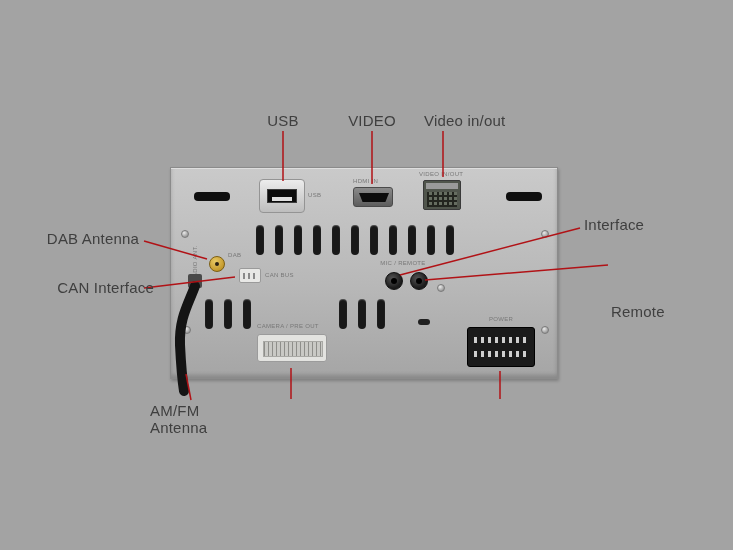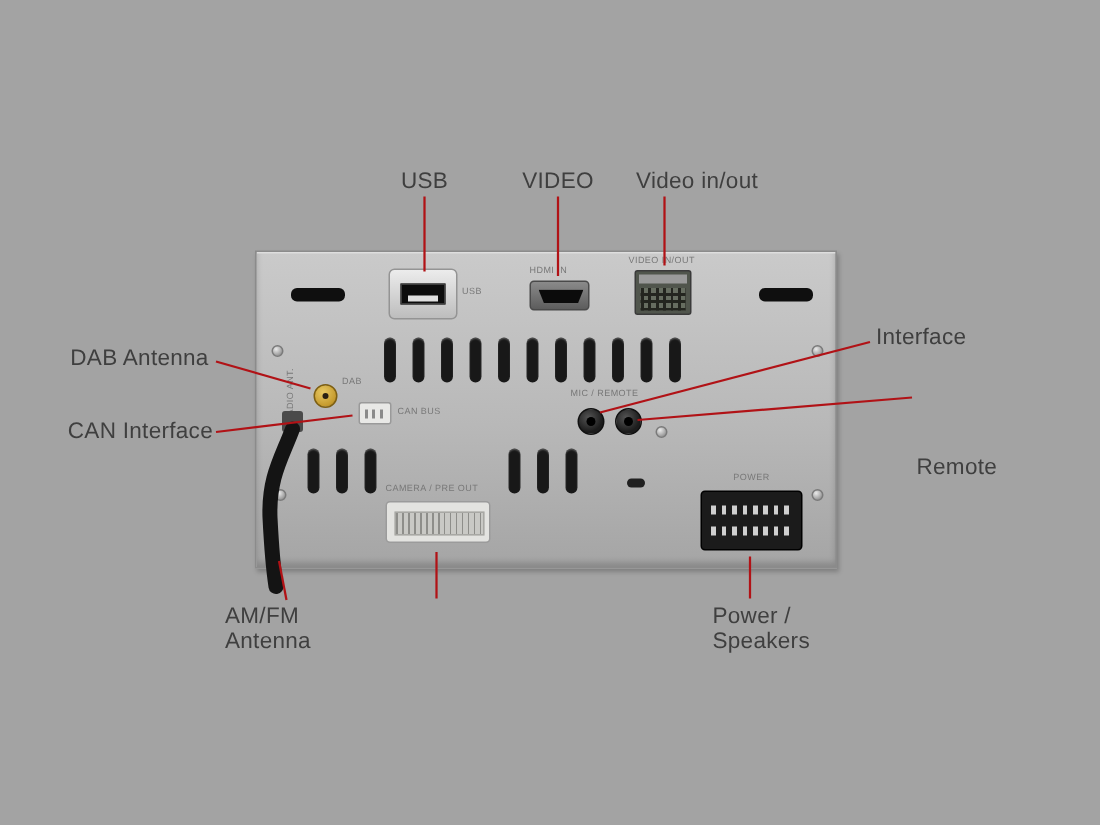--- a/index.html
+++ b/index.html
@@ -241,23 +241,21 @@
     <line class="leader" x1="191" y1="400" x2="186" y2="374"></line>
     <line class="leader" x1="291" y1="399" x2="291" y2="368"></line>
     <line class="leader" x1="500" y1="399" x2="500" y2="371"></line>
   </svg>
 
   <div class="callout center" style="left:258px; top:112px; width:50px;">USB</div>
   <div class="callout center" style="left:347px; top:112px; width:50px;">VIDEO</div>
   <div class="callout" style="left:424px; top:112px;">Video in/out</div>
 
   <div class="callout right" style="left:44px; top:230px; width:98px;text-align:center;">DAB Antenna</div>
-  <div class="callout right" style="left:40px; top:279px; width:102px;">CAN Interface</div>
+  <div class="callout right" style="left:52px; top:279px; width:102px;">CAN Interface</div>
 
   <div class="callout" style="left:584px; top:216px;">Interface</div>
   <div class="callout" style="left:611px; top:255px;margin-top:48px;">Remote</div>
 
   <div class="callout" style="left:150px; top:402px;">AM/FM
 Antenna</div>
-  <div class="callout" style="left:475px; top:402px;">Power /
-Speakers</div>
 
 </div>
 
 </body></html>

